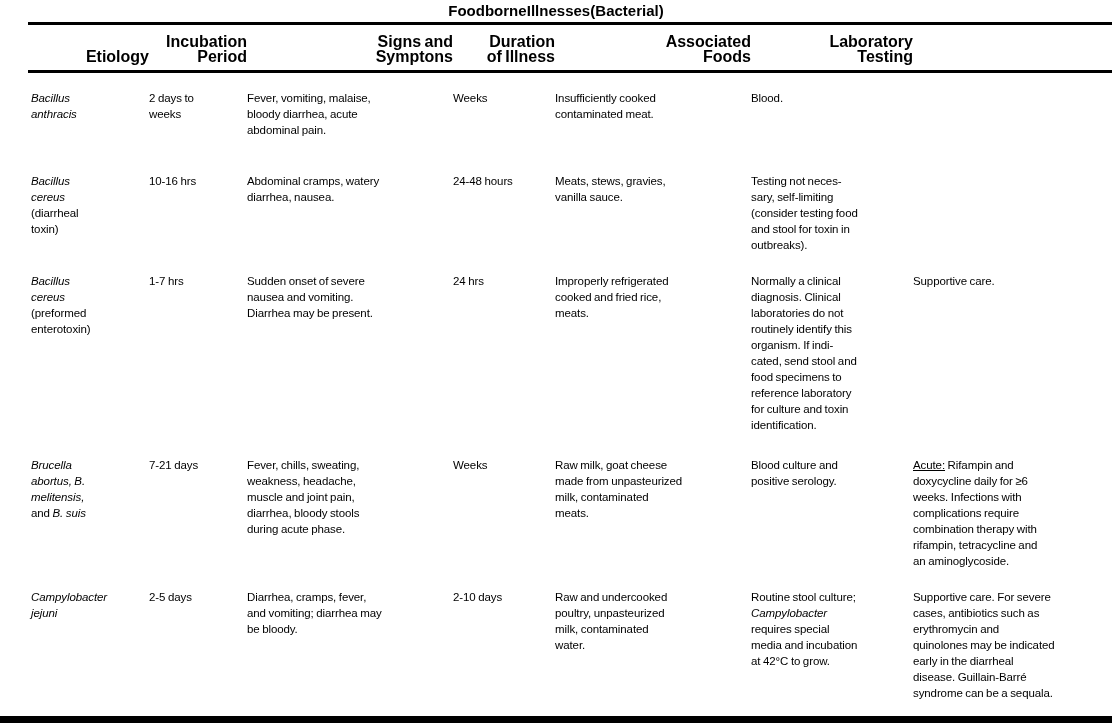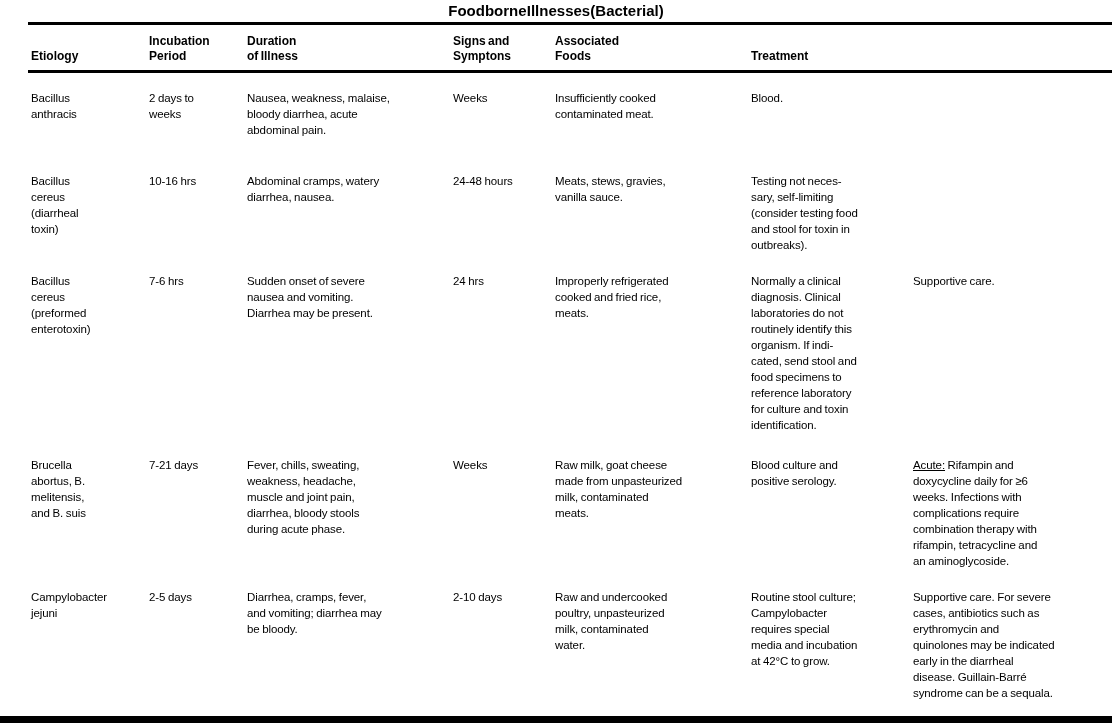--- a/index.html
+++ b/index.html
@@ -19,71 +19,72 @@
   .grid{
     display:grid;
     grid-template-columns:118px 98px 206px 102px 196px 162px 200px;
     padding-left:31px;box-sizing:border-box;
   }
   .header{
     position:absolute;top:26px;left:0;width:1112px;height:42px;
     align-items:end;
   }
   .hc{
-    font-size:12px;font-weight:bold;text-align:left;
+    font-size:16px;font-weight:bold;text-align:right;
     white-space:pre-line;line-height:15px;padding-bottom:4px;
     word-spacing:-1px;
   }
   .tbody{position:absolute;top:90px;left:0;width:1112px;}
   .row{align-items:start;}
   .row:nth-child(1){min-height:83px;}
   .row:nth-child(2){min-height:100px;}
   .row:nth-child(3){min-height:184px;}
   .row:nth-child(4){min-height:132px;}
   .row:nth-child(5){min-height:126px;}
   .cell{
     font-size:11.5px;line-height:16px;white-space:pre-line;
     word-spacing:-0.5px;letter-spacing:-0.1px;
     padding-right:8px;box-sizing:border-box;
   }
-  .it{}
+  .it{font-style:italic;}
   .ul{text-decoration:underline;}
 </style>
 </head>
 <body>
 
 <div class="page">
 
   <div class="title">Foodborne Illnesses (Bacterial)</div>
 
   <div class="rule rule-top"></div>
 
   <div class="grid header">
     <div class="hc">Etiology</div>
     <div class="hc">Incubation
 Period</div>
+    <div class="hc">Signs and
+Symptons</div>
     <div class="hc">Duration
 of Illness</div>
-    <div class="hc">Signs and
-Symptons</div>
     <div class="hc">Associated
 Foods</div>
-    <div class="hc">Treatment</div>
+    <div class="hc">Laboratory
+Testing</div>
   </div>
 
   <div class="rule rule-head"></div>
 
   <div class="tbody">
 
     <div class="grid row">
       <div class="cell"><span class="it">Bacillus
 anthracis</span></div>
       <div class="cell">2 days to
 weeks</div>
-      <div class="cell">Nausea, weakness, malaise,
+      <div class="cell">Fever, vomiting, malaise,
 bloody diarrhea, acute
 abdominal pain.</div>
       <div class="cell">Weeks</div>
       <div class="cell">Insufficiently cooked
 contaminated meat.</div>
       <div class="cell">Blood.</div>
     </div>
 
     <div class="grid row">
       <div class="cell"><span class="it">Bacillus
@@ -101,21 +102,21 @@
 (consider testing food
 and stool for toxin in
 outbreaks).</div>
     </div>
 
     <div class="grid row">
       <div class="cell"><span class="it">Bacillus
 cereus
 </span><span>(preformed
 enterotoxin)</span></div>
-      <div class="cell">7-6 hrs</div>
+      <div class="cell">1-7 hrs</div>
       <div class="cell">Sudden onset of severe
 nausea and vomiting.
 Diarrhea may be present.</div>
       <div class="cell">24 hrs</div>
       <div class="cell">Improperly refrigerated
 cooked and fried rice,
 meats.</div>
       <div class="cell">Normally a clinical
 diagnosis. Clinical
 laboratories do not

